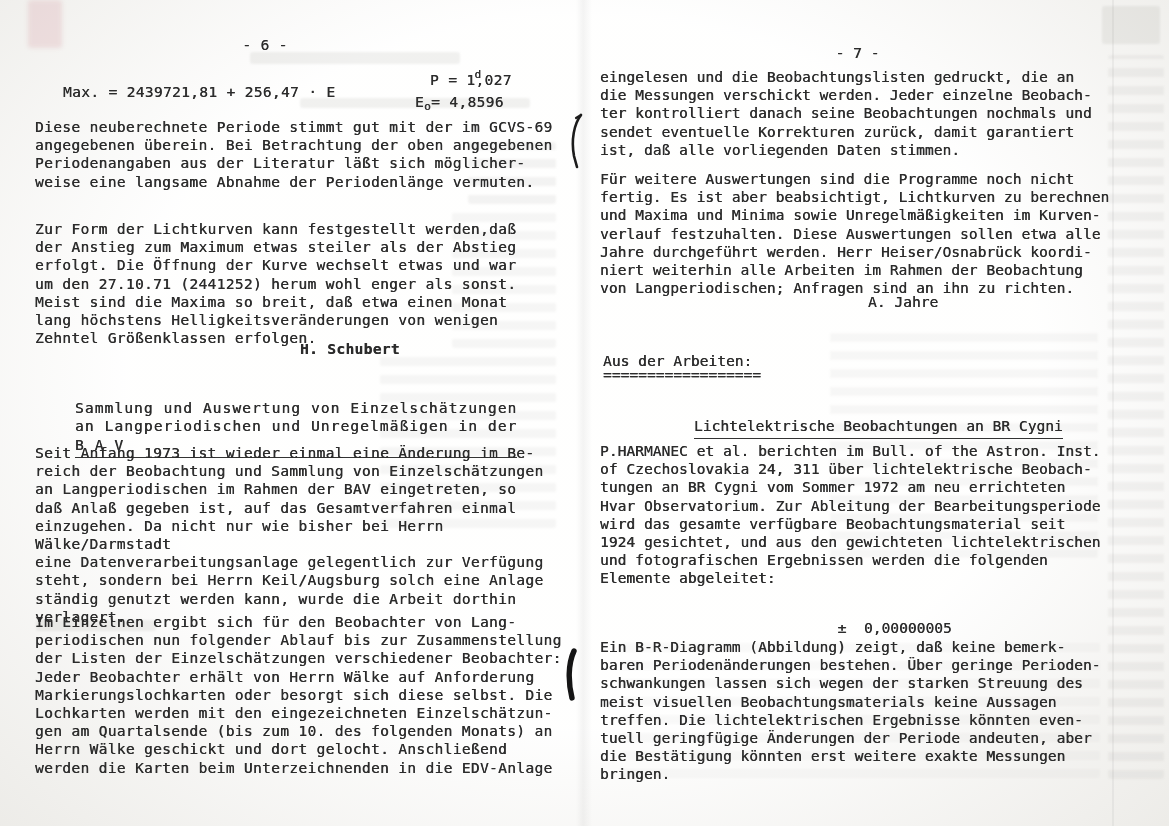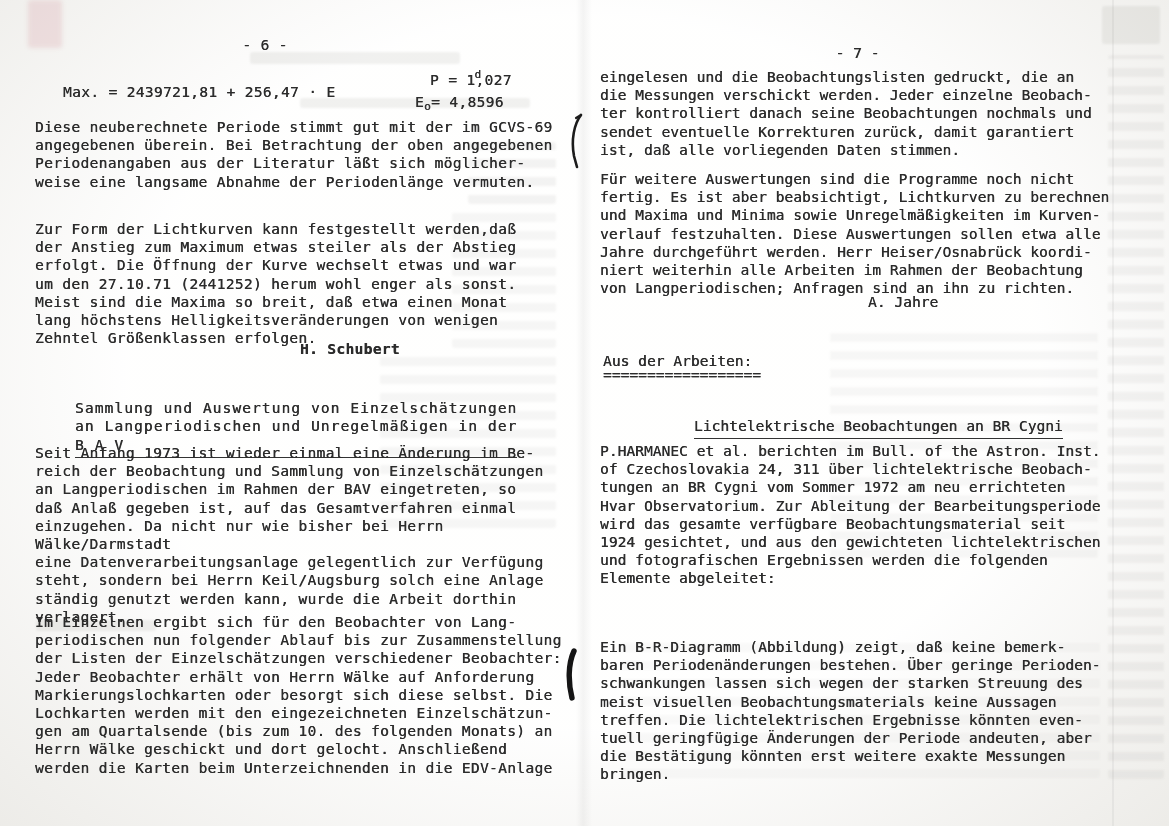--- a/index.html
+++ b/index.html
@@ -174,20 +174,21 @@
     <div class="block" style="top:442px;">P.HARMANEC et al. berichten im Bull. of the Astron. Inst.
 of Czechoslovakia 24, 311 über lichtelektrische Beobach-
 tungen an BR Cygni vom Sommer 1972 am neu errichteten
 Hvar Observatorium. Zur Ableitung der Bearbeitungsperiode
 wird das gesamte verfügbare Beobachtungsmaterial seit
 1924 gesichtet, und aus den gewichteten lichtelektrischen
 und fotografischen Ergebnissen werden die folgenden
 Elemente abgeleitet:</div>
 
     <div class="block pre" style="top:583px; left:62px;">
+      <div>                    ±  0,00000005</div>
     </div>
 
     <div class="block" style="top:638px;">Ein B-R-Diagramm (Abbildung) zeigt, daß keine bemerk-
 baren Periodenänderungen bestehen. Über geringe Perioden-
 schwankungen lassen sich wegen der starken Streuung des
 meist visuellen Beobachtungsmaterials keine Aussagen
 treffen. Die lichtelektrischen Ergebnisse könnten even-
 tuell geringfügige Änderungen der Periode andeuten, aber
 die Bestätigung könnten erst weitere exakte Messungen
 bringen.</div>

